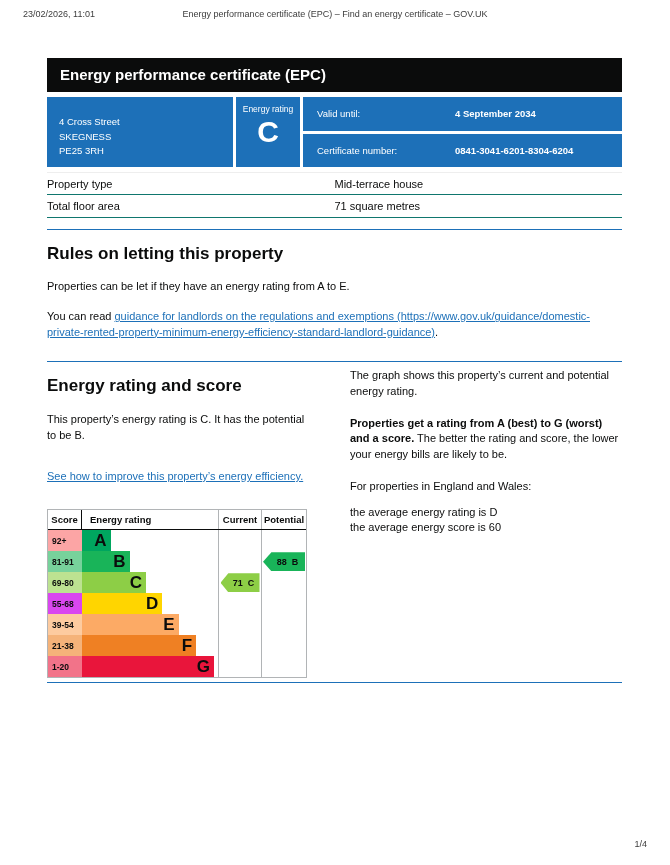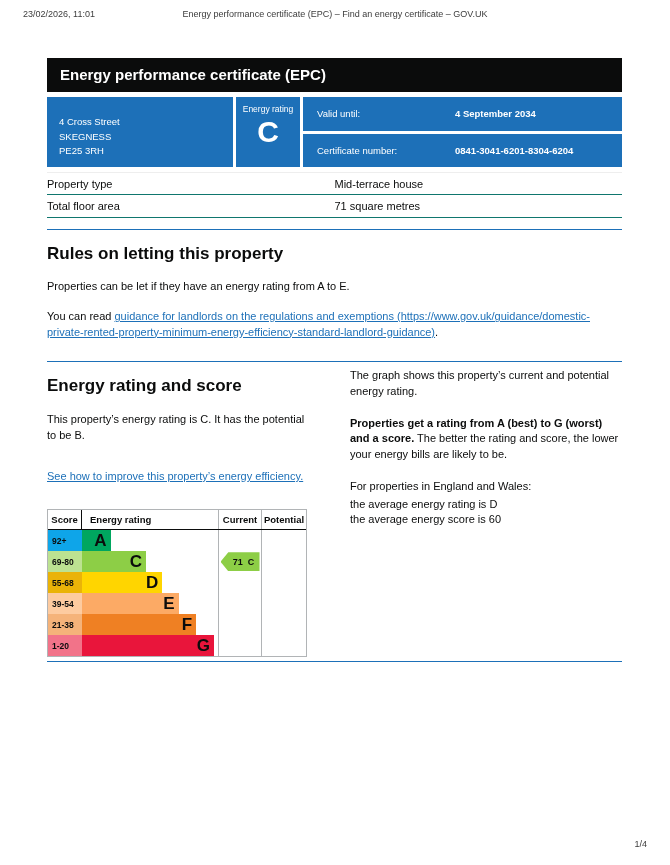--- a/index.html
+++ b/index.html
@@ -145,39 +145,49 @@
 
       <div class="epc-chart">
         <div class="epc-head">
           <span class="h-score">Score</span>
           <span class="h-rating">Energy rating</span>
           <span class="h-current">Current</span>
           <span class="h-potential">Potential</span>
         </div>
         <div>
             <div class="epc-row">
-              <div class="epc-score" style="background: #0ea5e9;">92+</div>
+              <div class="epc-score" style="background: #fca5a5;">92+</div>
               <div class="epc-bandarea">
                 <div class="epc-bar" style="width: 21%; background: rgb(0, 166, 95);">A</div>
               </div>
               <div class="epc-col cur"></div>
               <div class="epc-col pot"></div>
+            </div>
+            <div class="epc-row">
+              <div class="epc-score" style="background: rgb(119, 210, 155);">81-91</div>
+              <div class="epc-bandarea">
+                <div class="epc-bar" style="width: 35%; background: rgb(25, 180, 89);">B</div>
+              </div>
+              <div class="epc-col cur"></div>
+              <div class="epc-col pot">
+                <div class="epc-arrow pot" style="background: rgb(25, 180, 89);">88&nbsp;&nbsp;B</div>
+              </div>
             </div>
             <div class="epc-row">
               <div class="epc-score" style="background: rgb(188, 226, 145);">69-80</div>
               <div class="epc-bandarea">
                 <div class="epc-bar" style="width: 47%; background: rgb(141, 206, 70);">C</div>
               </div>
               <div class="epc-col cur">
                 <div class="epc-arrow cur" style="background: rgb(141, 206, 70);">71&nbsp;&nbsp;C</div>
               </div>
               <div class="epc-col pot"></div>
             </div>
             <div class="epc-row">
-              <div class="epc-score" style="background: #eab308;">55-68</div>
+              <div class="epc-score" style="background: #d946ef;">55-68</div>
               <div class="epc-bandarea">
                 <div class="epc-bar" style="width: 59%; background: rgb(255, 213, 0);">D</div>
               </div>
               <div class="epc-col cur"></div>
               <div class="epc-col pot"></div>
             </div>
             <div class="epc-row">
               <div class="epc-score" style="background: rgb(253, 203, 160);">39-54</div>
               <div class="epc-bandarea">
                 <div class="epc-bar" style="width: 71%; background: rgb(252, 170, 101);">E</div>
@@ -202,21 +212,21 @@
               <div class="epc-col pot"></div>
             </div>
           </div>
       </div>
     </div>
 
     <div class="col-right">
       <p class="first">The graph shows this property’s current and potential energy rating.</p>
       <p><b>Properties get a rating from A (best) to G (worst) and a score.</b><span> The better the rating and score, the lower your energy bills are likely to be.</span></p>
       <p>For properties in England and Wales:</p>
-      <p class="tight line" style="margin-top:2px">the average energy rating is D</p>
+      <p class="tight line" style="margin-top:10px">the average energy rating is D</p>
       <p class="line">the average energy score is 60</p>
     </div>
   </div>
 
   <hr class="blue-rule r3">
 
 </div>
 
 <div class="print-footer">
   <span class="pg">1/4</span>

